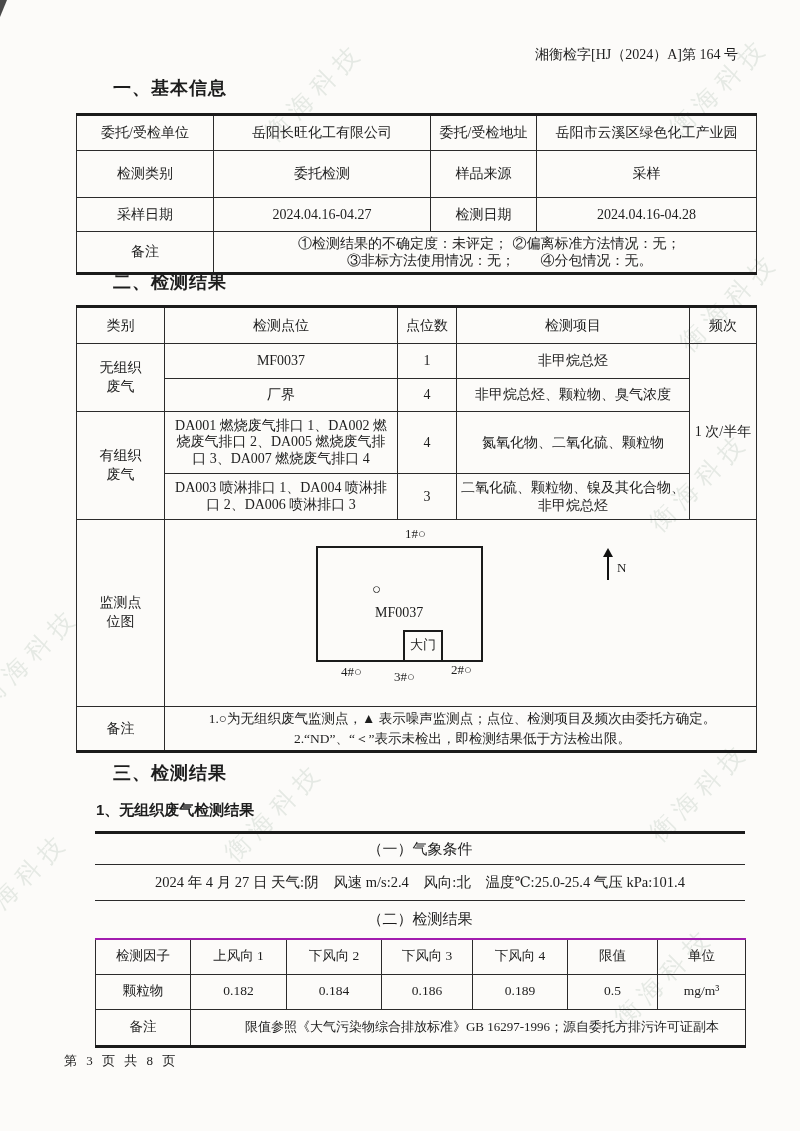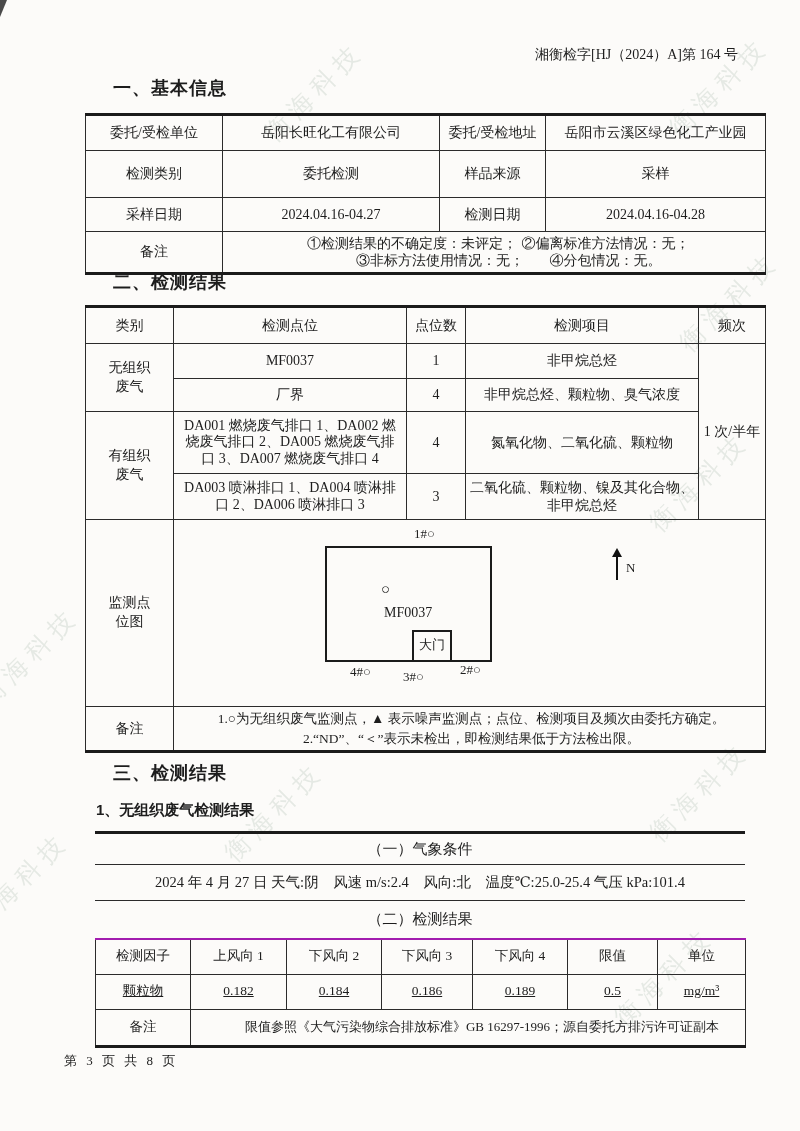--- a/index.html
+++ b/index.html
@@ -32,21 +32,21 @@
     position:absolute; left:96px;
     font-family:"Liberation Sans","DejaVu Sans",sans-serif;
     font-weight:bold; font-size:15px;
   }
   table{border-collapse:collapse; table-layout:fixed;}
   td{
     border:1px solid #2b2b2b; text-align:center; vertical-align:middle;
     font-size:14px; padding:1px 4px; line-height:1.25;
     overflow:hidden;
   }
-  .tbl{position:absolute; left:85px; width:680px;border-radius:28px;}
+  .tbl{position:absolute; left:76px; width:680px;border-radius:28px;}
   .tbl-basic{top:113px;}
   .tbl-basic, .tbl-content{border-top:3px solid #1b1b1b; border-bottom:3px solid #1b1b1b;}
   .tbl-content{top:305px;}
   .remark-cell{text-align:center; padding-left:8px;}
   .remark-item{display:inline-block; width:219px; vertical-align:top;}
   .vstack{display:inline-block; width:46px; line-height:1.35;}
   .point-cell{line-height:1.16; padding:1px 6px;}
   .map-cell{position:relative; padding:0;}
   .map-rect{position:absolute; left:151px; top:26px; width:163px; height:112px; border:2px solid #1b1b1b; background:transparent;}
   .map-abs{position:absolute; font-size:13px; white-space:nowrap;}
@@ -210,21 +210,21 @@
       <tbody>
           <tr style="height:35px;">
         <td>检测因子</td>
         <td>上风向 1</td>
         <td>下风向 2</td>
         <td>下风向 3</td>
         <td>下风向 4</td>
         <td>限值</td>
         <td>单位</td>
       </tr>
-      <tr style="height:35px;text-decoration:underline;">
+      <tr style="height:35px;">
         <td>颗粒物</td>
         <td>0.182</td>
         <td>0.184</td>
         <td>0.186</td>
         <td>0.189</td>
         <td>0.5</td>
         <td>mg/m³</td>
       </tr>
       <tr style="height:37px;">
         <td>备注</td>

